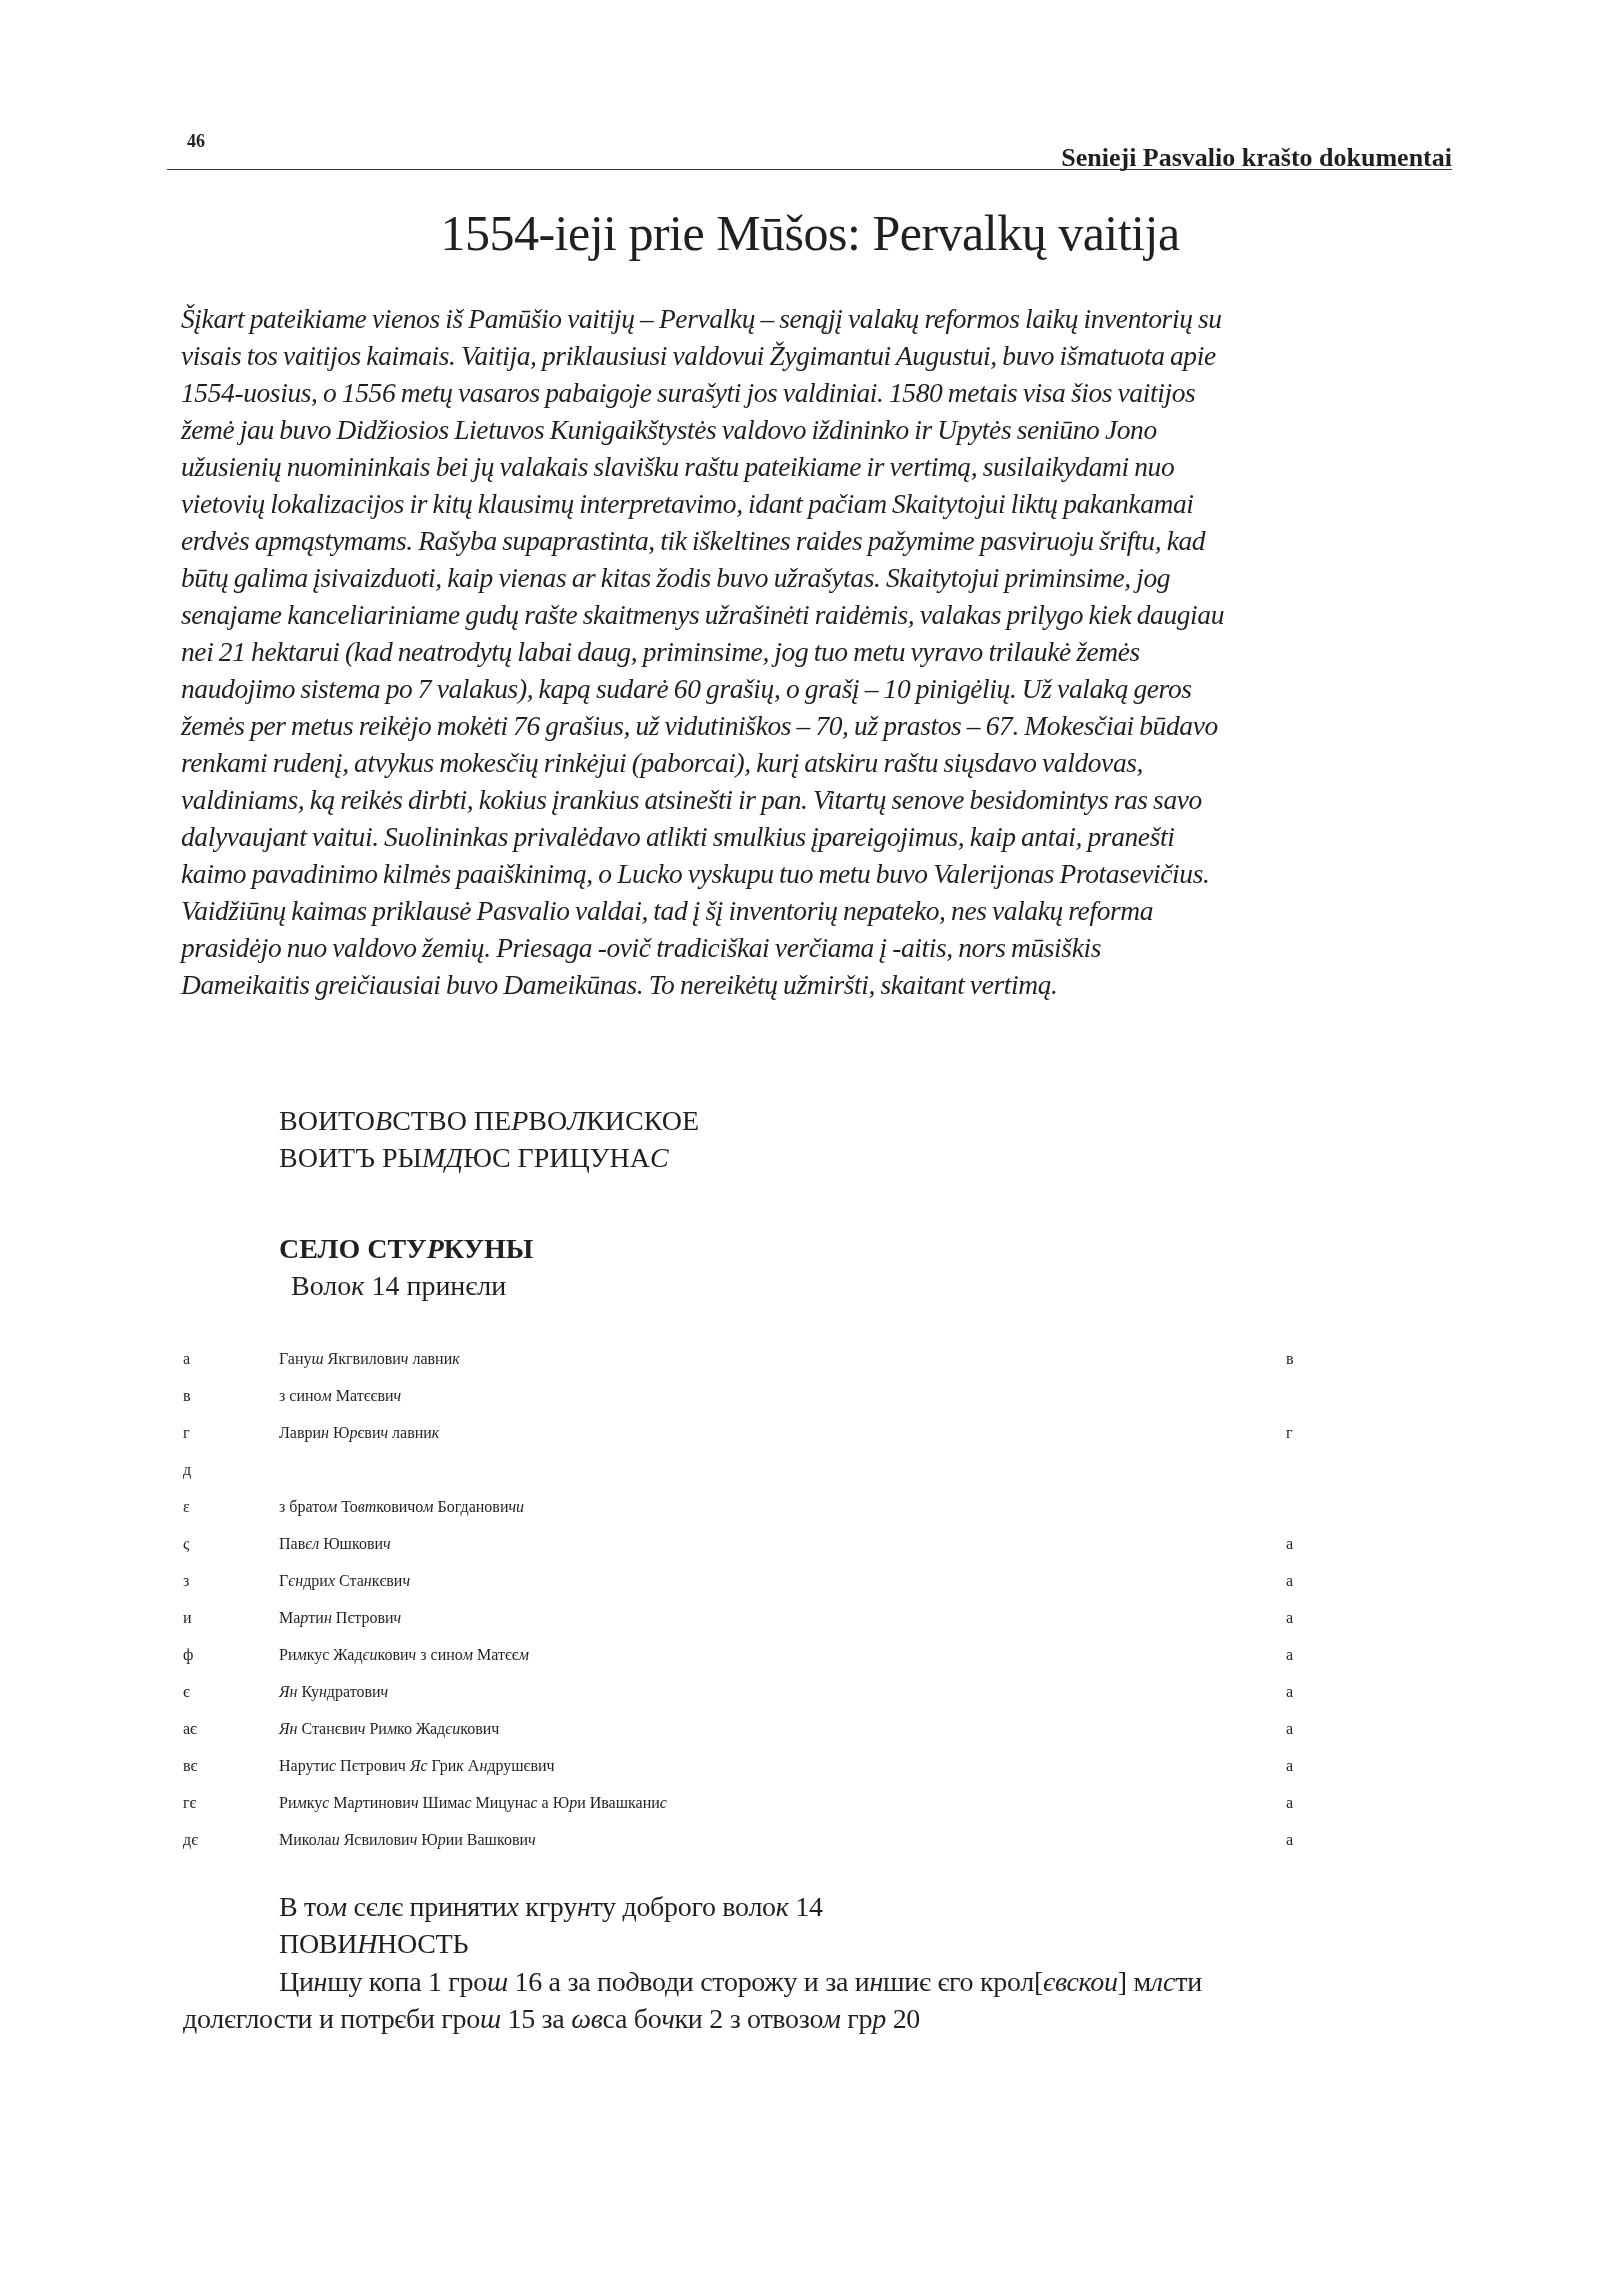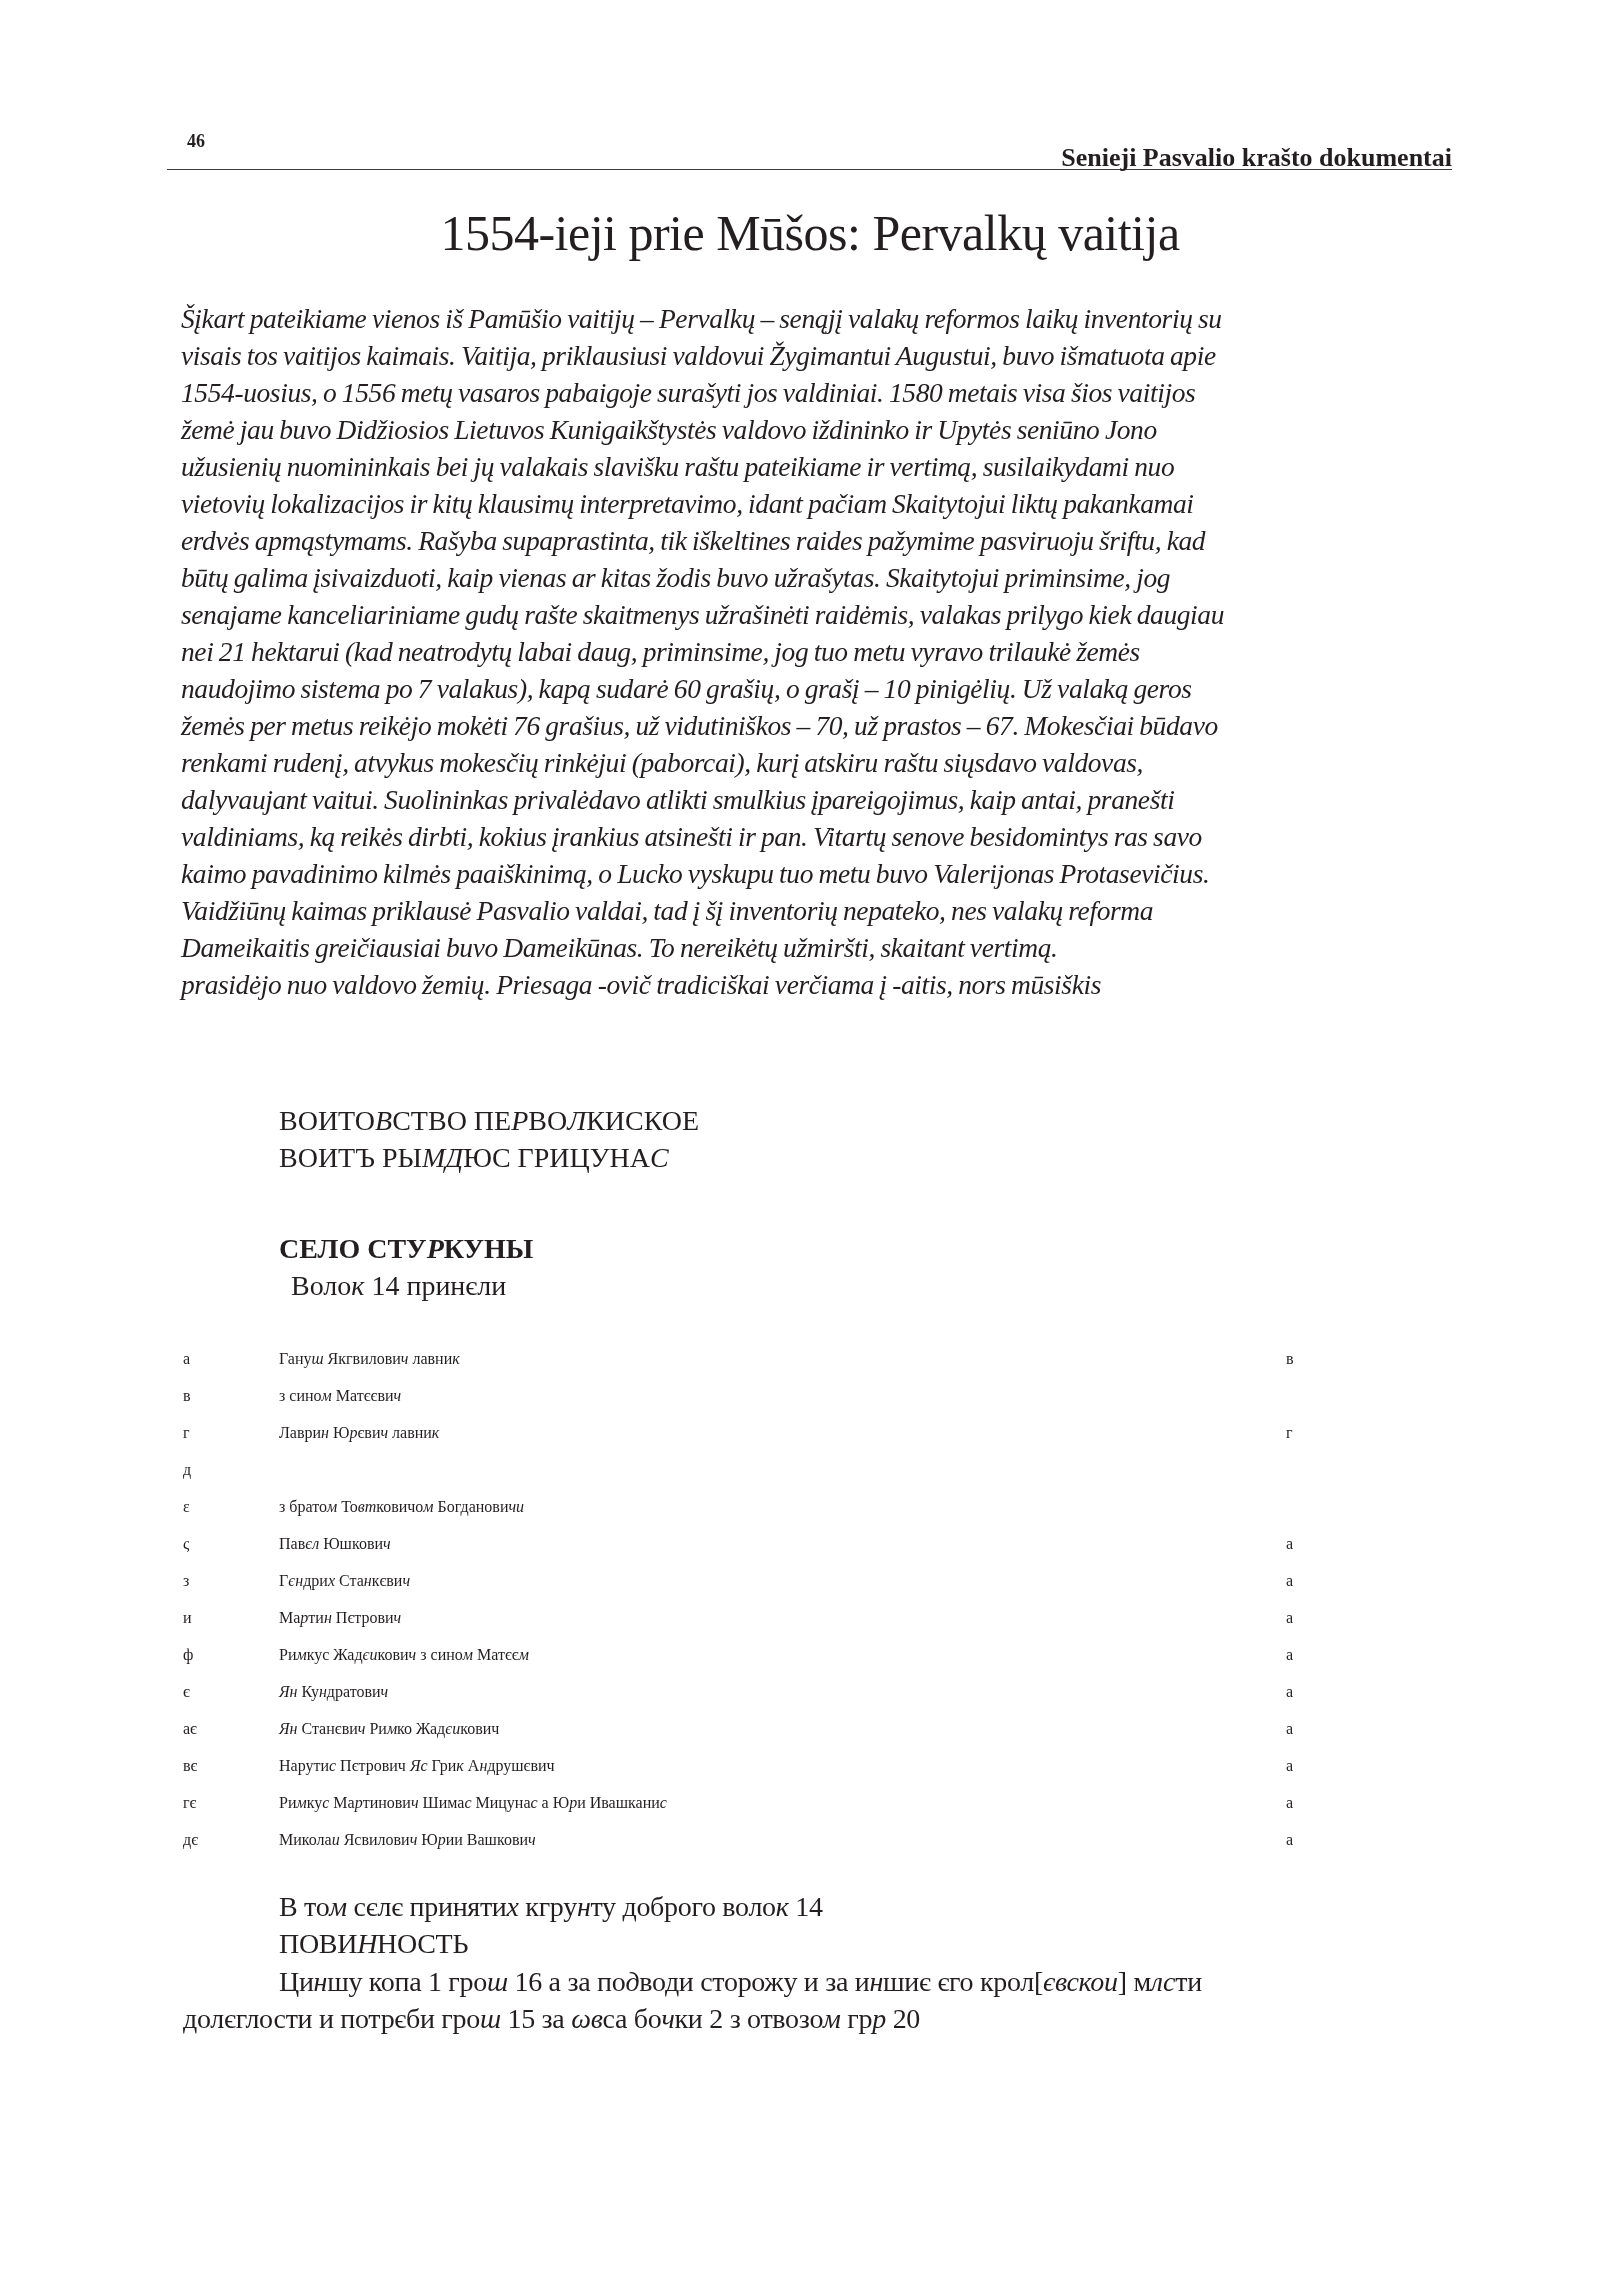--- a/index.html
+++ b/index.html
@@ -53,26 +53,26 @@
       <span class="ln">žemė jau buvo Didžiosios Lietuvos Kunigaikštystės valdovo iždininko ir Upytės seniūno Jono</span>
       <span class="ln">užusienių nuomininkais bei jų valakais slavišku raštu pateikiame ir vertimą, susilaikydami nuo</span>
       <span class="ln">vietovių lokalizacijos ir kitų klausimų interpretavimo, idant pačiam Skaitytojui liktų pakankamai</span>
       <span class="ln">erdvės apmąstymams. Rašyba supaprastinta, tik iškeltines raides pažymime pasviruoju šriftu, kad</span>
       <span class="ln">būtų galima įsivaizduoti, kaip vienas ar kitas žodis buvo užrašytas. Skaitytojui priminsime, jog</span>
       <span class="ln">senajame kanceliariniame gudų rašte skaitmenys užrašinėti raidėmis, valakas prilygo kiek daugiau</span>
       <span class="ln">nei 21 hektarui (kad neatrodytų labai daug, priminsime, jog tuo metu vyravo trilaukė žemės</span>
       <span class="ln">naudojimo sistema po 7 valakus), kapą sudarė 60 grašių, o grašį – 10 pinigėlių. Už valaką geros</span>
       <span class="ln">žemės per metus reikėjo mokėti 76 grašius, už vidutiniškos – 70, už prastos – 67. Mokesčiai būdavo</span>
       <span class="ln">renkami rudenį, atvykus mokesčių rinkėjui (paborcai), kurį atskiru raštu siųsdavo valdovas,</span>
+      <span class="ln">valdiniams, ką reikės dirbti, kokius įrankius atsinešti ir pan. Vitartų senove besidomintys ras savo</span>
       <span class="ln">dalyvaujant vaitui. Suolininkas privalėdavo atlikti smulkius įpareigojimus, kaip antai, pranešti</span>
-      <span class="ln">valdiniams, ką reikės dirbti, kokius įrankius atsinešti ir pan. Vitartų senove besidomintys ras savo</span>
       <span class="ln">kaimo pavadinimo kilmės paaiškinimą, o Lucko vyskupu tuo metu buvo Valerijonas Protasevičius.</span>
       <span class="ln">Vaidžiūnų kaimas priklausė Pasvalio valdai, tad į šį inventorių nepateko, nes valakų reforma</span>
+      <span class="ln">prasidėjo nuo valdovo žemių. Priesaga -ovič tradiciškai verčiama į -aitis, nors mūsiškis</span>
       <span class="ln">Dameikaitis greičiausiai buvo Dameikūnas. To nereikėtų užmiršti, skaitant vertimą.</span>
-      <span class="ln">prasidėjo nuo valdovo žemių. Priesaga -ovič tradiciškai verčiama į -aitis, nors mūsiškis</span>
     </div>
 
   <div class="cyr">
     <div class="cyr-line" style="top:1102px;">
       <span>ВОИТО</span><span class="seg-i">В</span><span>СТВО ПЕ</span><span class="seg-i">Р</span><span>ВО</span><span class="seg-i">Л</span><span>КИСКОЕ</span>
     </div>
     <div class="cyr-line" style="top:1139px;">
       <span>ВОИТЪ РЫ</span><span class="seg-i">МД</span><span>ЮС</span><span> ГРИЦУНА</span><span class="seg-i">С</span>
     </div>
     <div class="cyr-line" style="top:1230px;font-weight:bold;">

